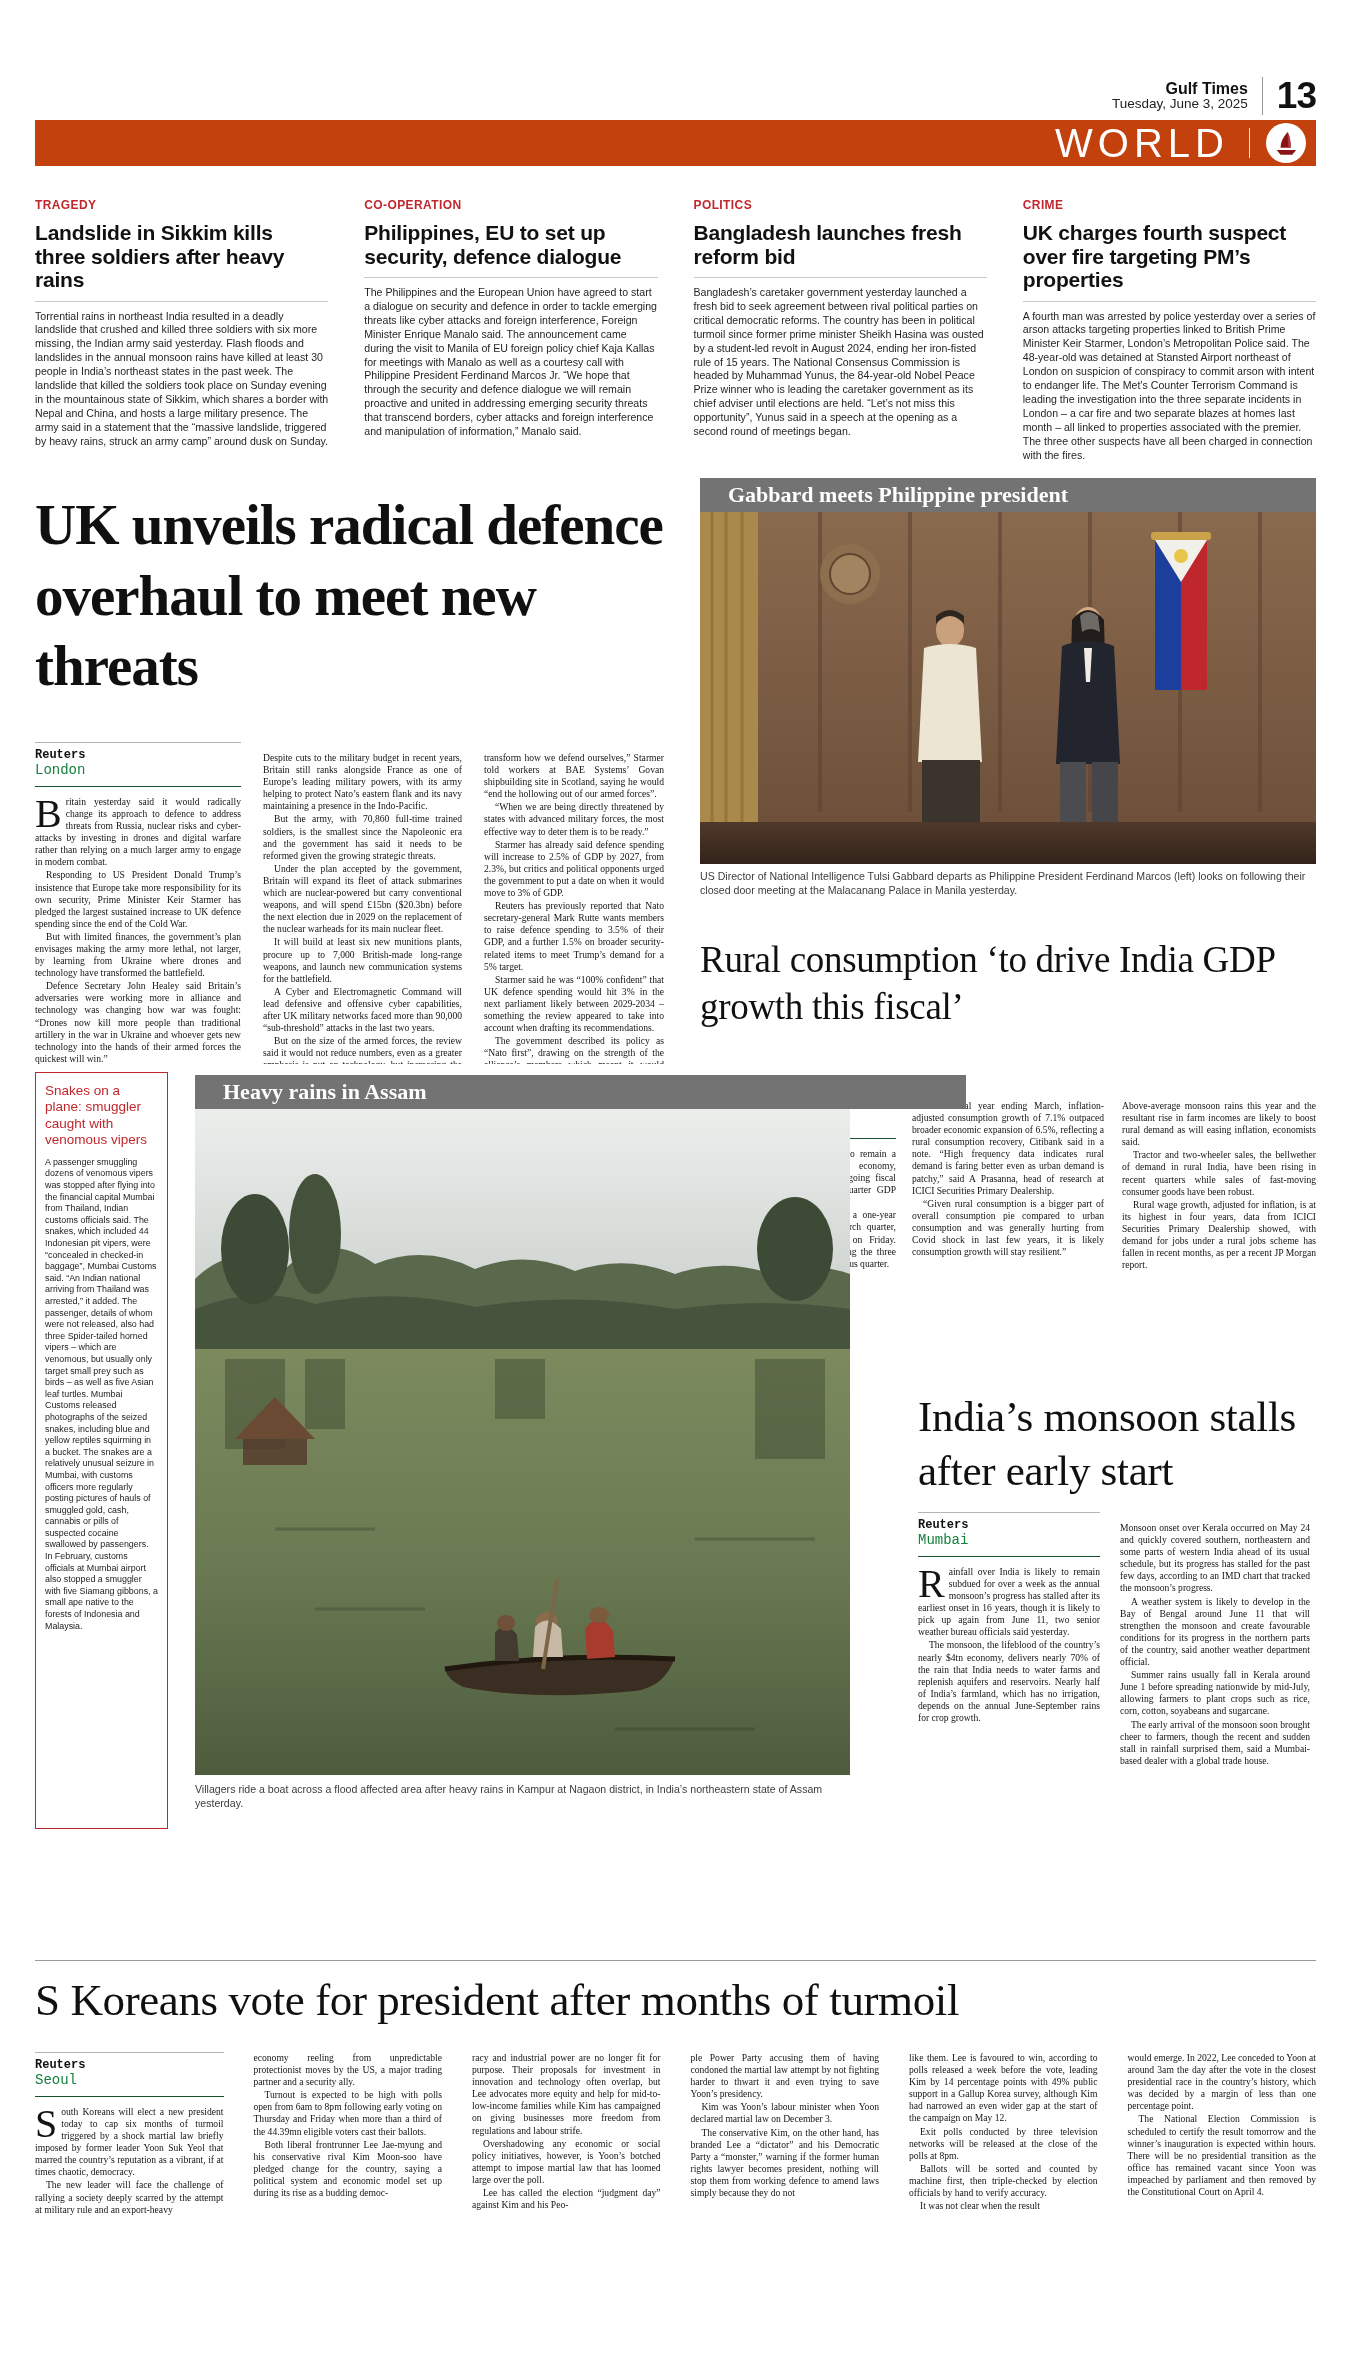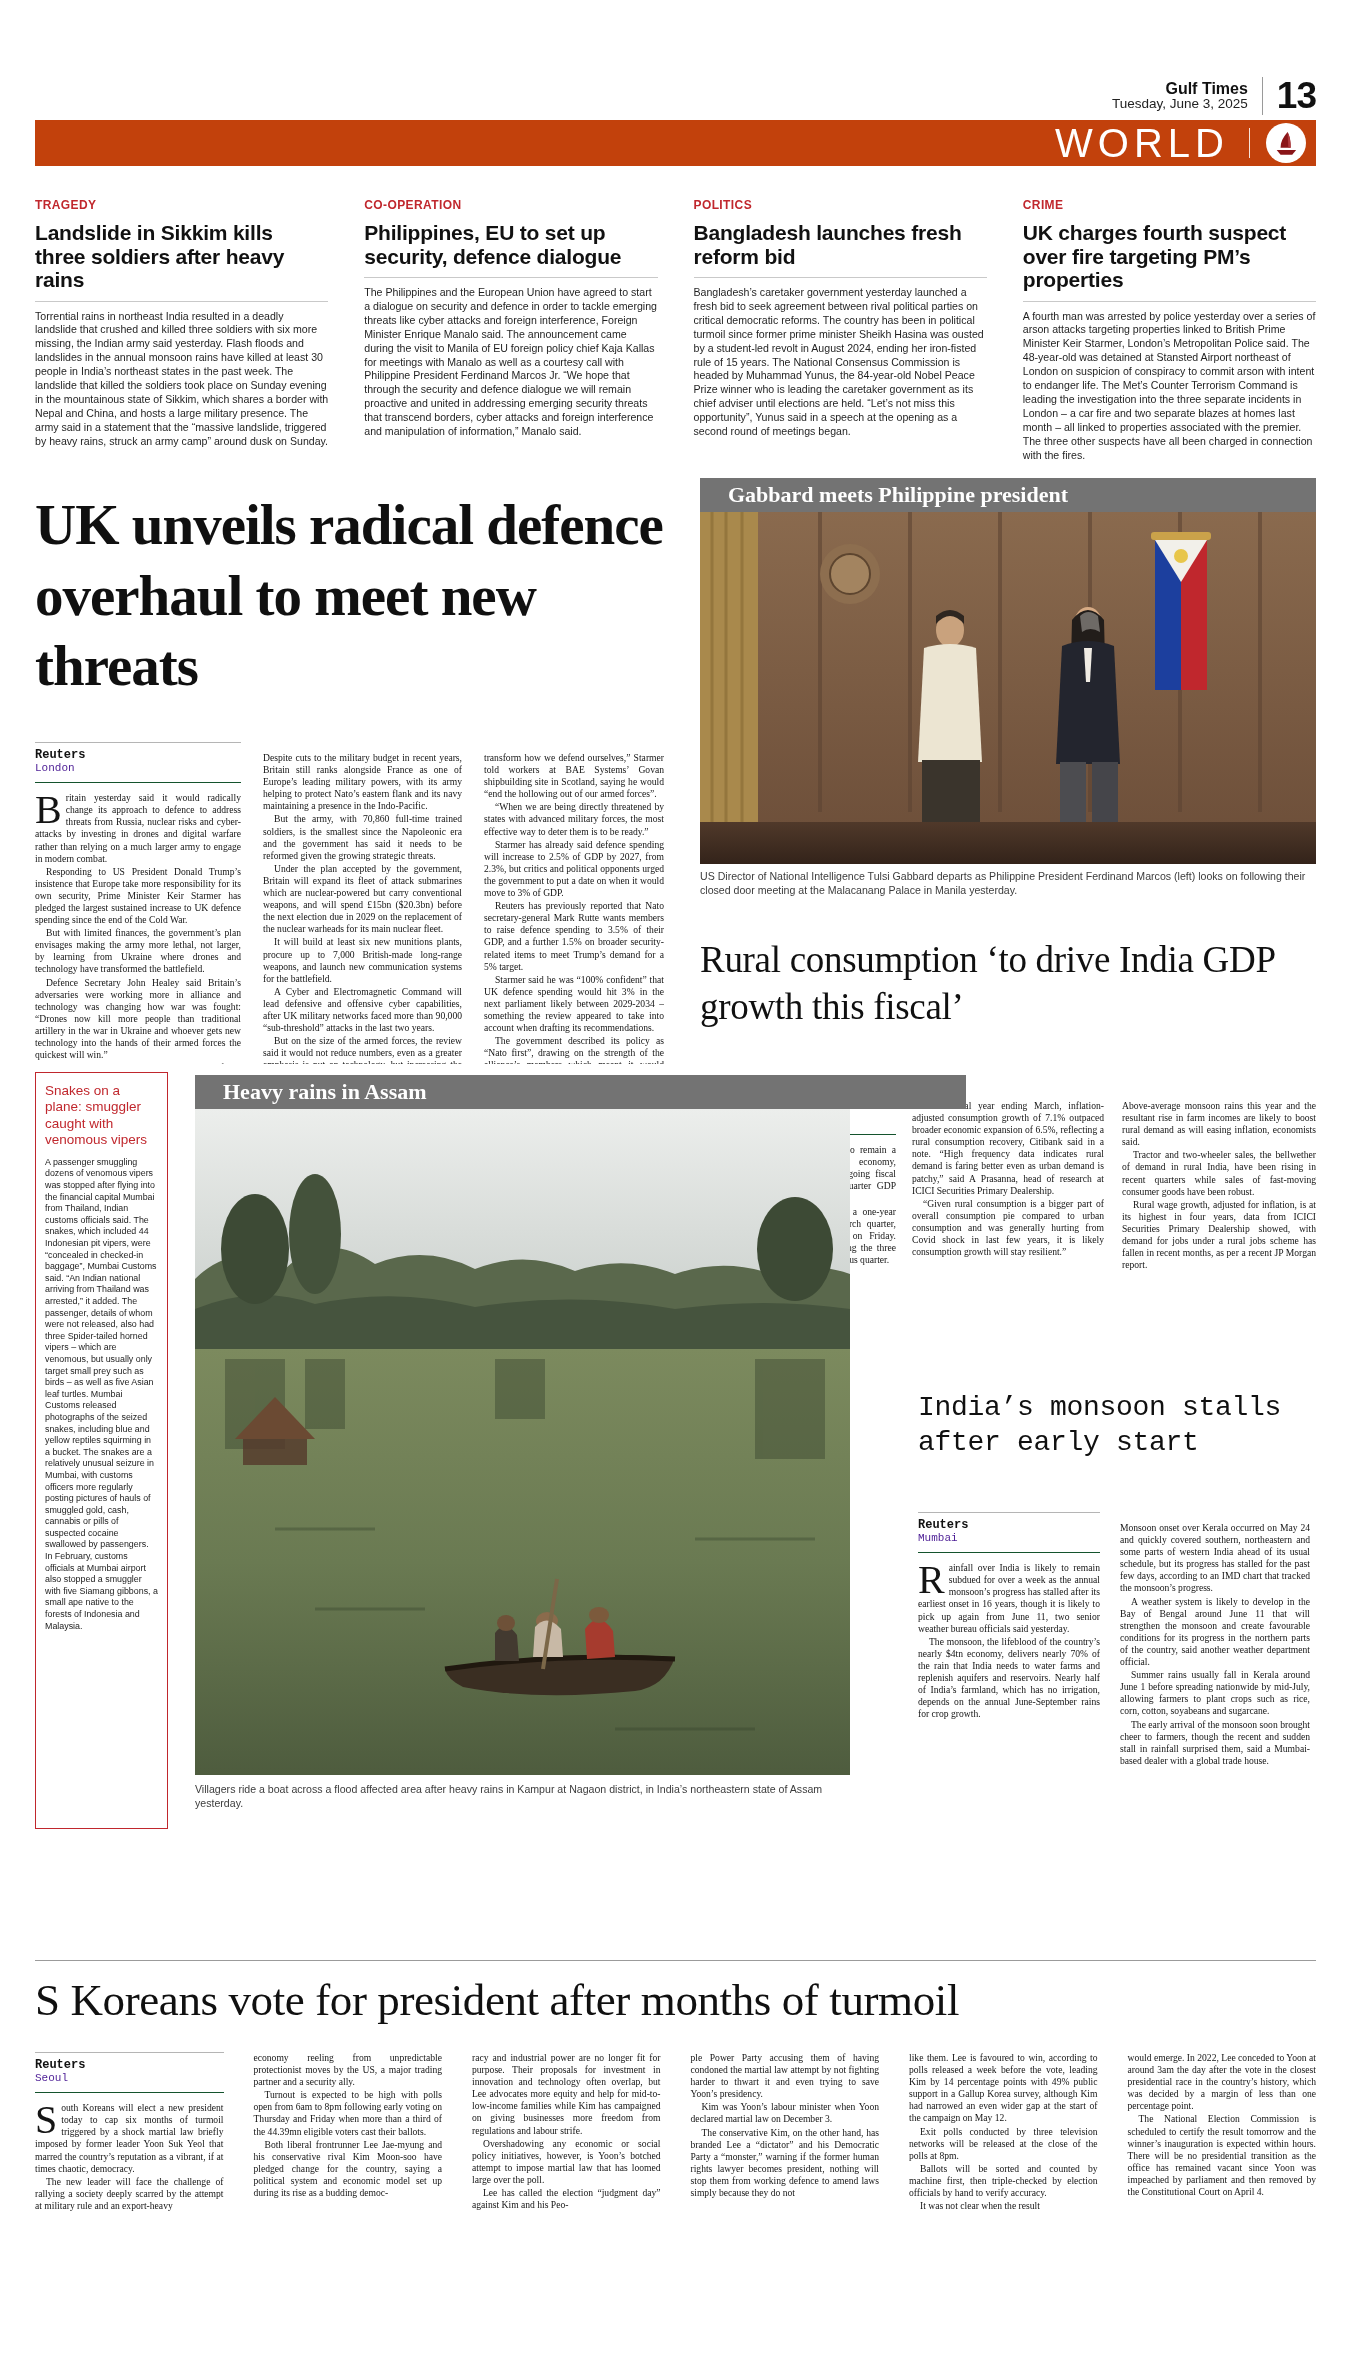--- a/index.html
+++ b/index.html
@@ -37,21 +37,21 @@
   .serif-body{font-family:"Liberation Serif",serif;font-size:9.6px;line-height:12.1px;
               text-align:justify;color:#141414;}
   .serif-body p{margin:0 0 1px 0;text-indent:11px;}
   .serif-body p:first-child{text-indent:0;}
   .dropcap p:first-child::first-letter{float:left;font-size:40px;line-height:32px;
               padding:2px 4px 0 0;font-family:"Liberation Serif",serif;}
 
   .byline{border-top:1px solid #b5b5b5;border-bottom:1px solid #14532d;
           padding:5px 0 6px 0;margin-bottom:9px;font-family:Liberation Mono, monospace;}
   .byline .agency{font-size:12px;font-weight:bold;color:#111;line-height:1.2;}
-  .byline .city{font-size:11px;color:#4c1d95;line-height:1.25;}
+  .byline .city{font-size:14px;color:#15803d;line-height:1.25;}
 
   .lead-headline{position:absolute;top:490px;left:35px;width:645px;
                  font-size:57px;font-weight:bold;line-height:1.24;letter-spacing:-1px;}
   .col{position:absolute;overflow:hidden;}
 
   
   .photo-bar{background:#737373;color:#fff;font-family:"Liberation Serif",serif;
              font-weight:bold;font-size:22px;display:flex;align-items:center;
              padding-left:28px;box-sizing:border-box;position:absolute;}
   .caption{position:absolute;font-size:10.6px;line-height:13.8px;color:#3c3c3c;}
@@ -62,21 +62,21 @@
           border:1px solid #c0272d;box-sizing:border-box;padding:10px 9px;overflow:hidden;}
   .snakes-headline{font-size:13.5px;font-weight:normal;line-height:1.22;margin-bottom:8px;}
   .snakes-body{font-size:8.9px;line-height:11.6px;color:#1c1c1c;}
   .snakes-body p{margin:0;}
 
   .rule-h{position:absolute;border-top:1px solid #9b9b9b;}
 
   .rural-headline{position:absolute;top:936px;left:700px;width:640px;
                   font-size:37px;font-weight:400;line-height:1.28;letter-spacing:-.3px;}
   .monsoon-headline{position:absolute;top:1390px;left:918px;width:410px;
-                  font-size:28px;font-weight:400;line-height:1.26;letter-spacing:-.3px;font-family:Liberation Mono, monospace;}
+                  font-size:43px;font-weight:400;line-height:1.26;letter-spacing:-.3px;}
   .skorea-headline{position:absolute;top:1976px;left:35px;width:1281px;
                   font-size:45px;font-weight:400;line-height:1.1;letter-spacing:-.4px;}
   .skorea-cols{position:absolute;top:2052px;left:35px;width:1281px;height:238px;
                display:grid;grid-template-columns:repeat(6,1fr);gap:30px;overflow:hidden;}
 </style>
 </head>
 <body>
 
 <div class="page">
 

